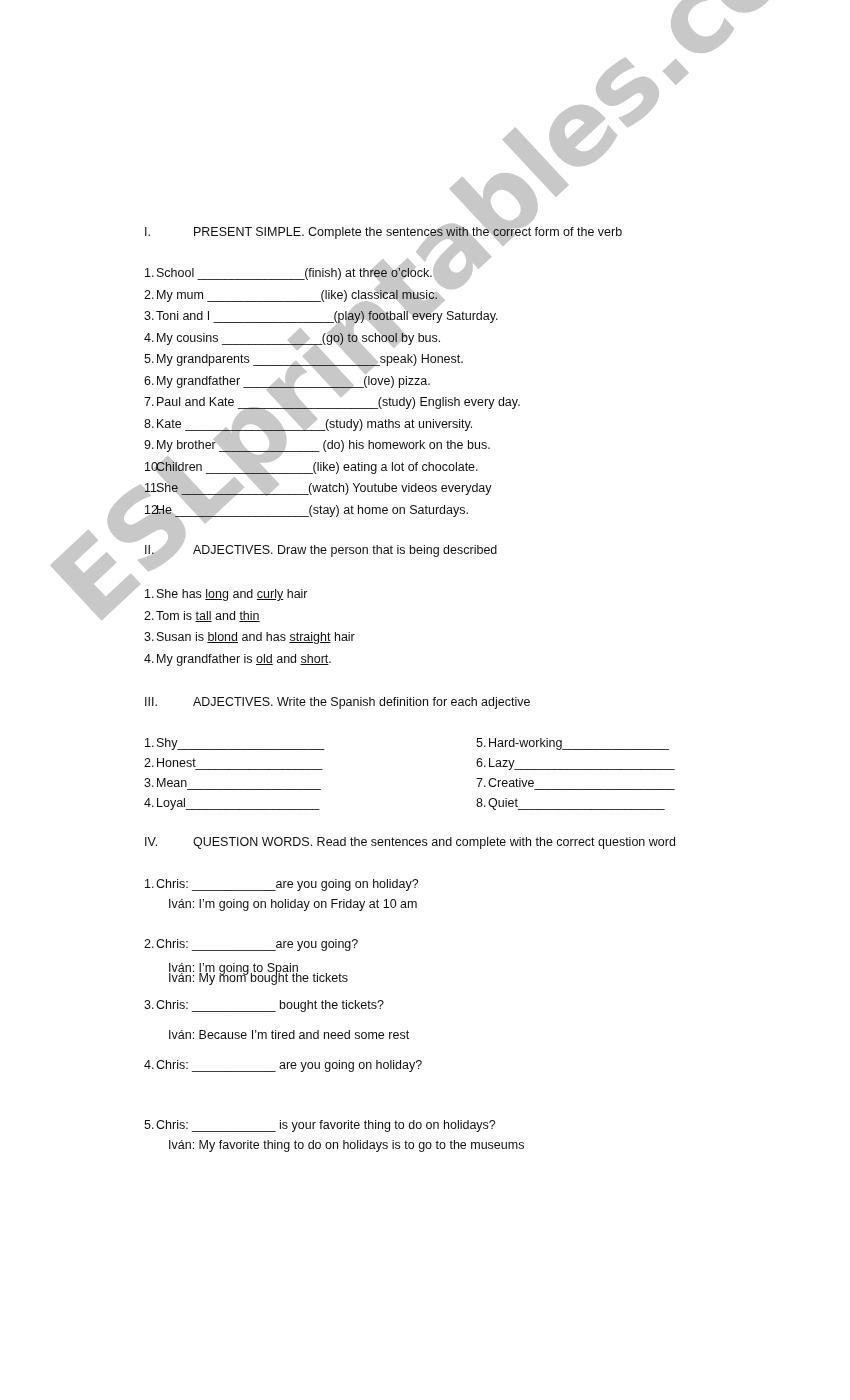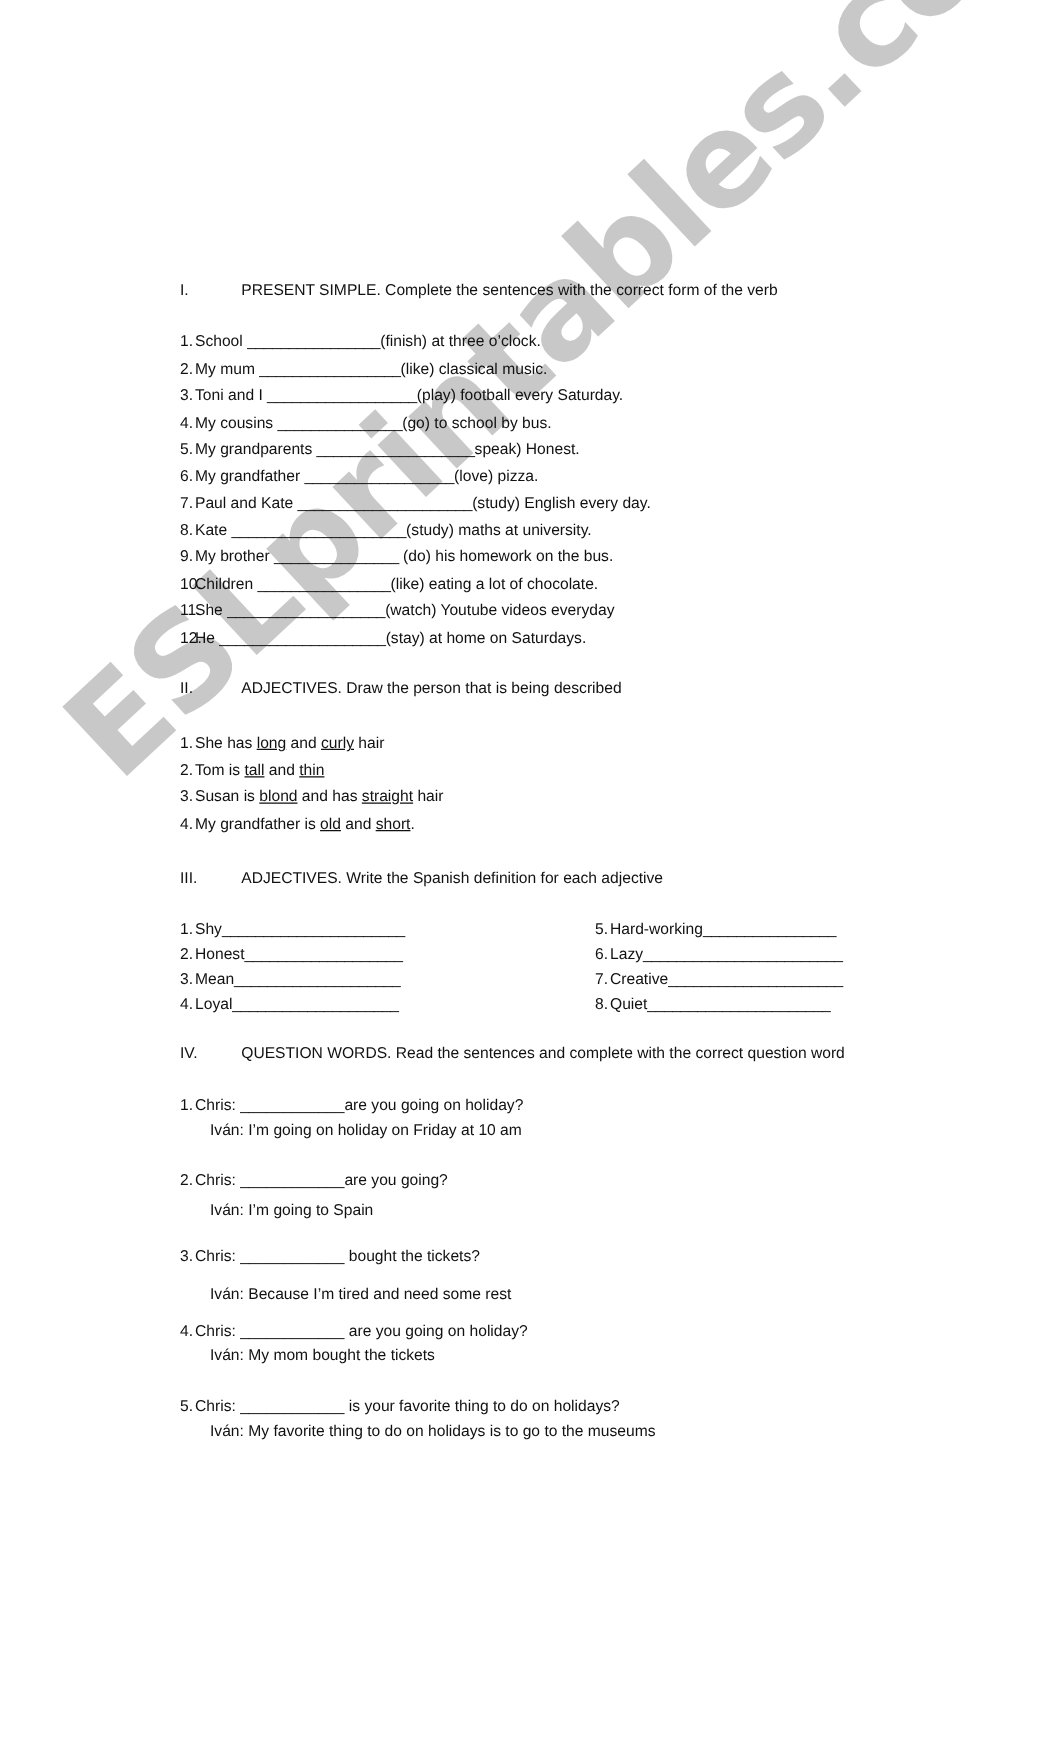--- a/index.html
+++ b/index.html
@@ -170,21 +170,21 @@
         <div class="reply" style="top: 895px; height: 18px; line-height: 18px;">Iván: I’m going on holiday on Friday at 10 am</div>
         <div class="item" style="top: 935.3px;">
           <span class="num">2.</span>
           <span class="txt">Chris: ____________are you going?</span>
         </div>
         <div class="reply" style="top: 959px; height: 18px; line-height: 18px;">Iván: I’m going to Spain</div>
         <div class="item" style="top: 995.6px;">
           <span class="num">3.</span>
           <span class="txt">Chris: ____________ bought the tickets?</span>
         </div>
-        <div class="reply" style="top: 1075px; height: 18px; line-height: 18px; text-align: right;">Iván: My mom bought the tickets</div>
+        <div class="reply" style="top: 969px; height: 18px; line-height: 18px; text-align: right;">Iván: My mom bought the tickets</div>
         <div class="item" style="top: 1055.9px;">
           <span class="num">4.</span>
           <span class="txt">Chris: ____________ are you going on holiday?</span>
         </div>
         <div class="reply" style="top: 1026px; height: 18px; line-height: 18px;">Iván: Because I’m tired and need some rest</div>
         <div class="item" style="top: 1116.2px;">
           <span class="num">5.</span>
           <span class="txt">Chris: ____________ is your favorite thing to do on holidays?</span>
         </div>
         <div class="reply" style="top: 1136.2px; height: 18px; line-height: 18px; text-align: center;">Iván: My favorite thing to do on holidays is to go to the museums</div>

